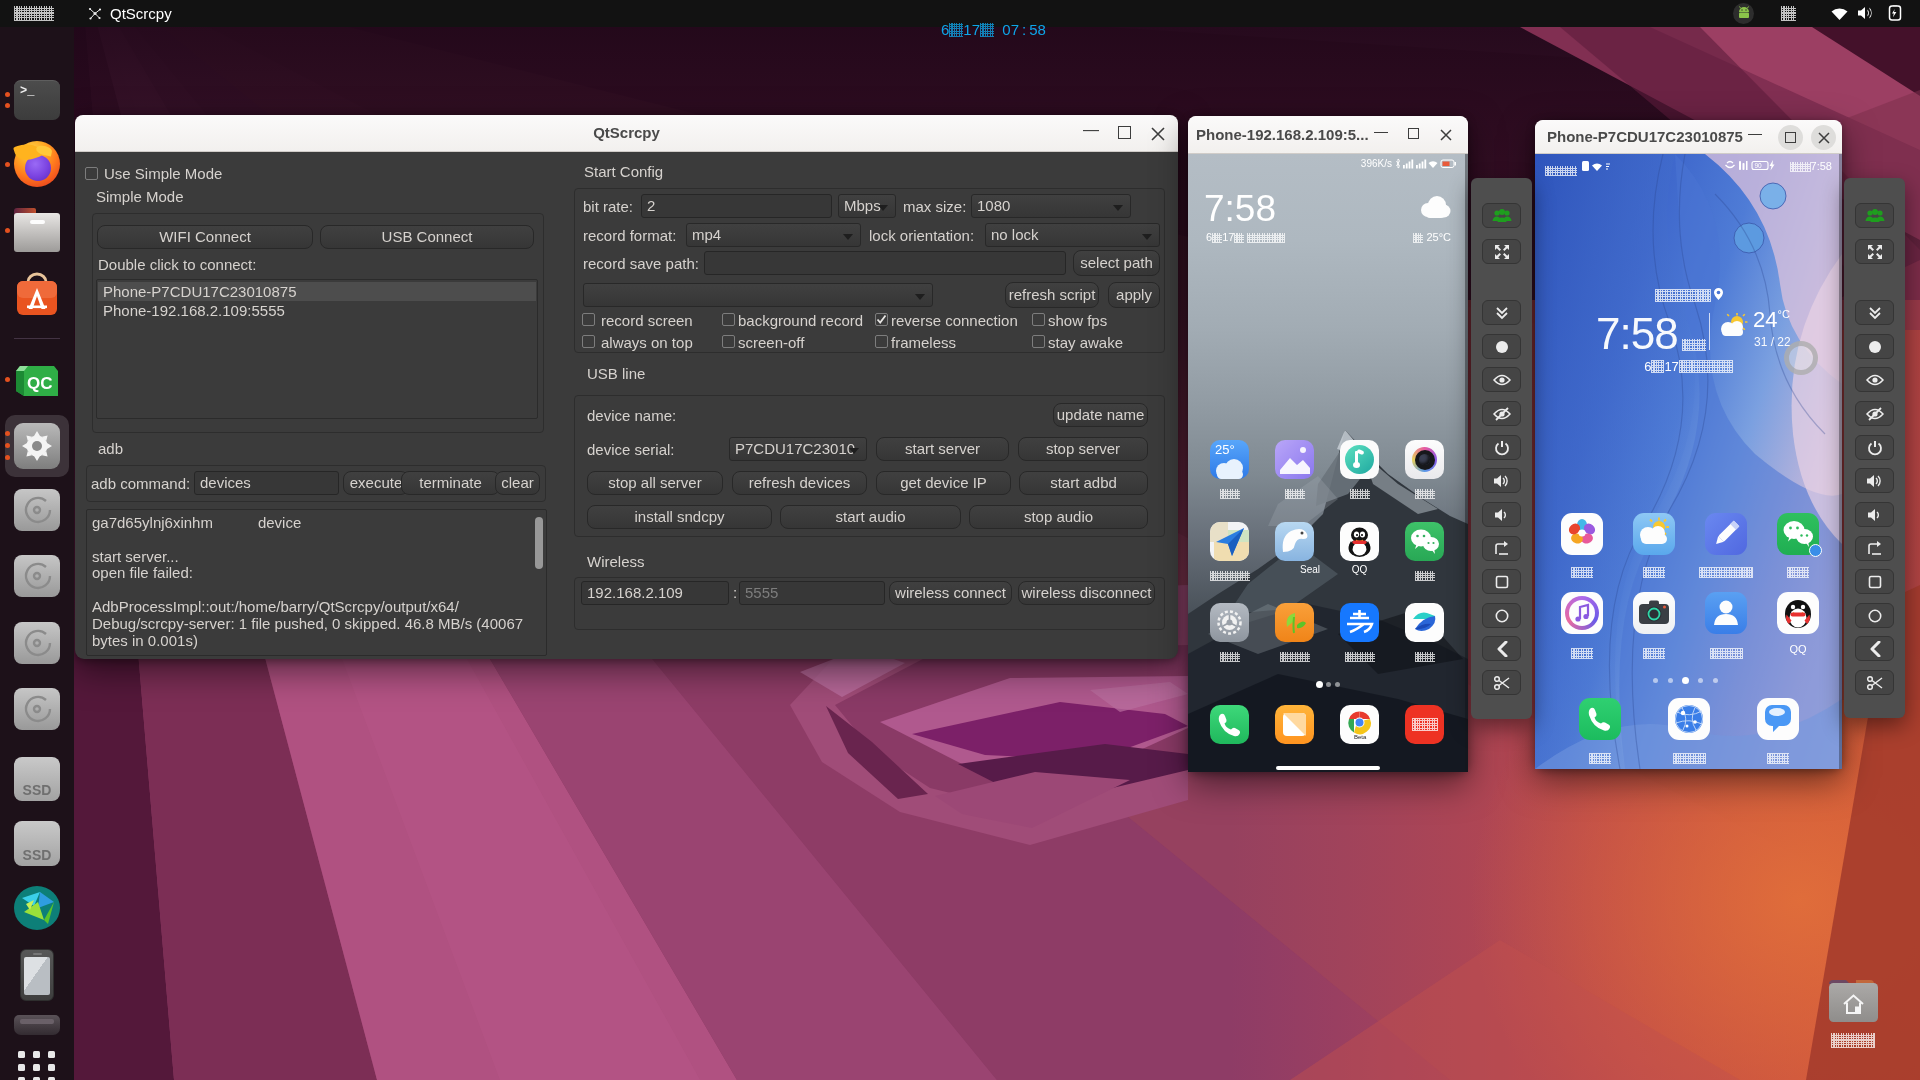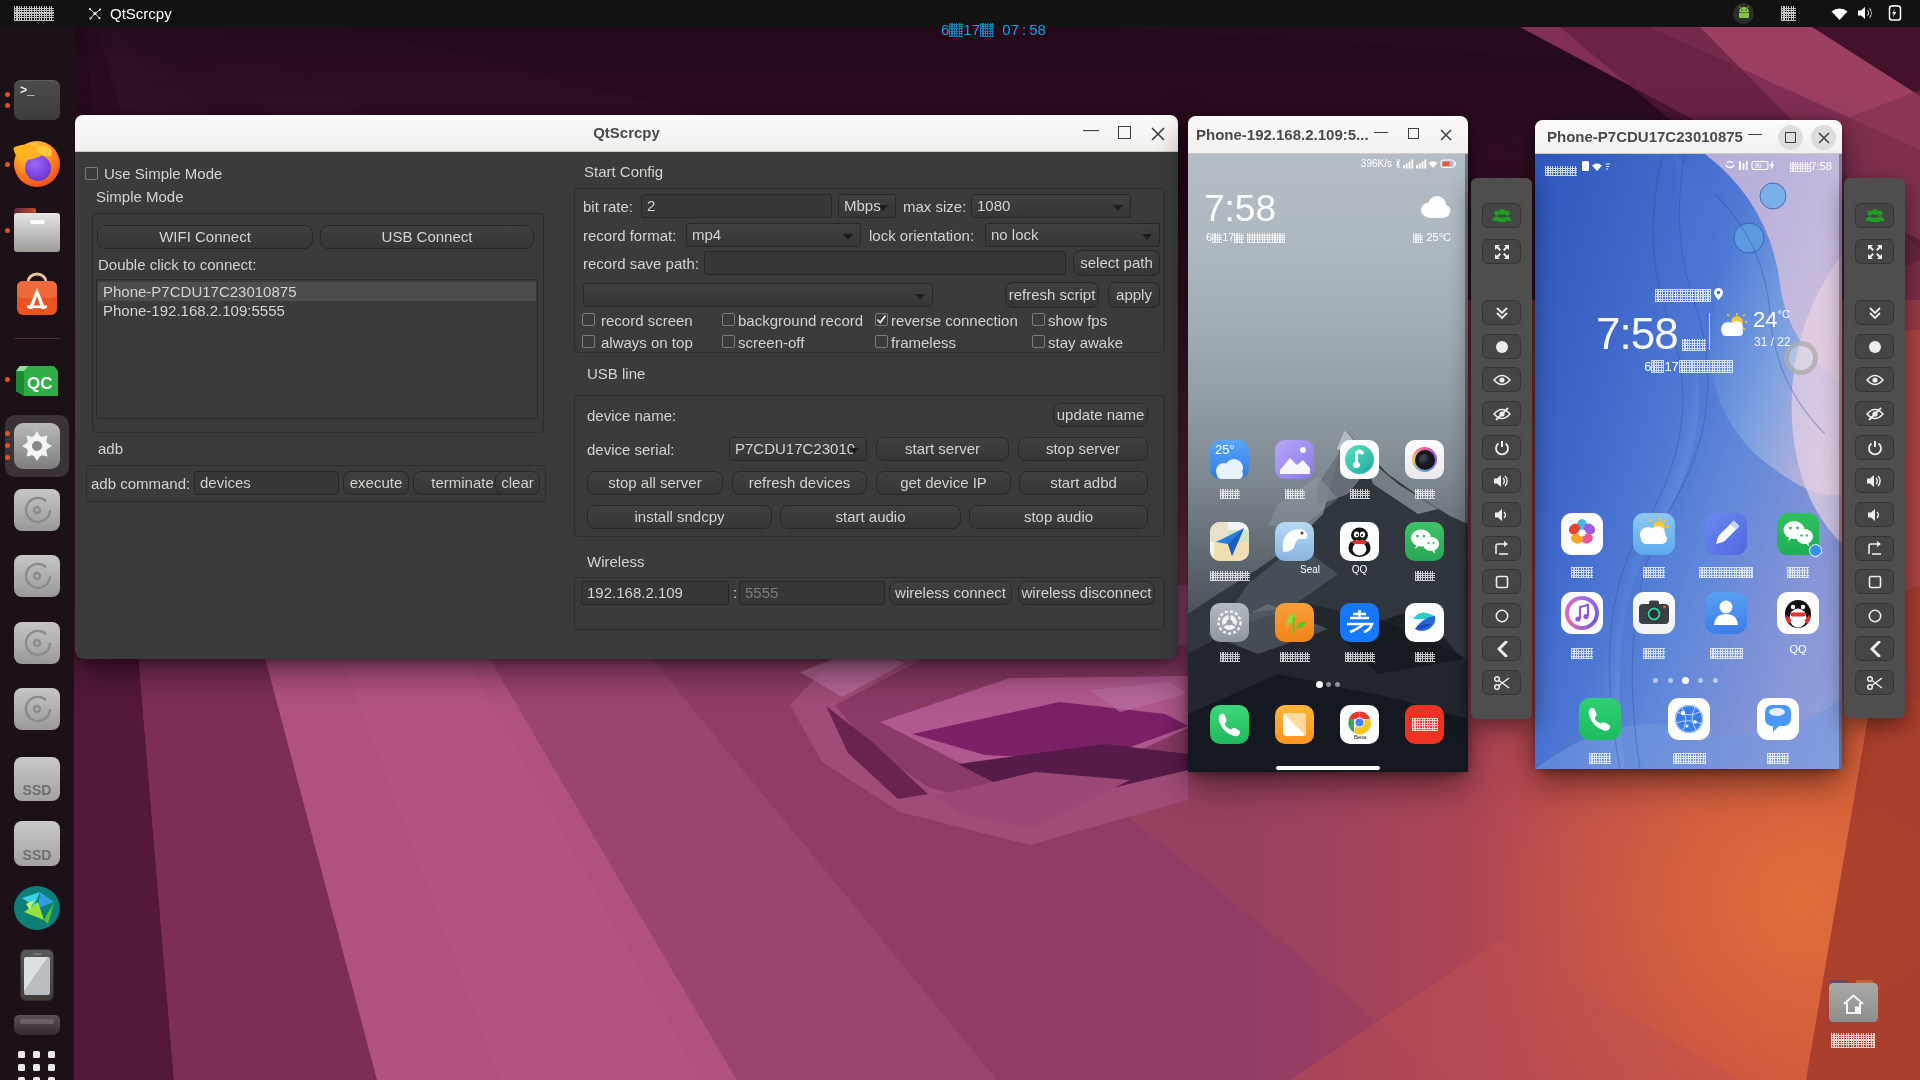--- a/index.html
+++ b/index.html
@@ -272,22 +272,30 @@
  <div class="abs" style="left:21px;top:164px;width:442px;height:140px;border:1px solid #2b2b2b;border-radius:2px">
    <div style="position:absolute;left:1px;top:2px;width:438px;height:19px;background:#4d4d4d"></div>
    <span class="qlbl" style="left:6px;top:3px">Phone-P7CDU17C23010875</span>
    <span class="qlbl" style="left:6px;top:22px">Phone-192.168.2.109:5555</span>
  </div>
  <span class="qlbl" style="left:23px;top:325px">adb</span>
  <div class="qframe" style="left:11px;top:350px;width:460px;height:37px"></div>
  <span class="qlbl" style="left:16px;top:360px">adb command:</span>
  <div class="qin" style="left:119px;top:356px;width:145px">devices</div>
  <div class="qbtn" style="left:268px;top:356px;width:66px">execute</div>
- <div class="qbtn" style="left:338px;top:356px;width:99px">terminate</div>
+ <div class="qbtn" style="left:326px;top:356px;width:99px">terminate</div>
  <div class="qbtn" style="left:420px;top:356px;width:45px">clear</div>
+ <div class="abs" style="left:11px;top:394px;width:461px;height:147px;border:1px solid #2b2b2b;border-radius:2px;color:#d6d2ce;font-size:15px;line-height:16.8px;padding:5px 0 0 5px;white-space:pre">ga7d65ylnj6xinhm<span style="display:inline-block;width:45px"></span>device
+
+start server...
+open file failed:
+
+AdbProcessImpl::out:/home/barry/QtScrcpy/output/x64/
+Debug/scrcpy-server: 1 file pushed, 0 skipped. 46.8 MB/s (40067
+bytes in 0.001s)<div class="abs" style="left:448px;top:7px;width:8px;height:52px;background:#989898;border-radius:4px"></div></div>
 
  <span class="qlbl" style="left:509px;top:48px">Start Config</span>
  <div class="qframe" style="left:499px;top:73px;width:591px;height:165px"></div>
  <span class="qlbl" style="left:508px;top:83px">bit rate:</span>
  <div class="qin" style="left:566px;top:79px;width:191px">2</div>
  <div class="qcombo" style="left:763px;top:79px;width:58px">Mbps<span class="car"></span></div>
  <span class="qlbl" style="left:828px;top:83px">max size:</span>
  <div class="qcombo" style="left:896px;top:79px;width:160px">1080<span class="car"></span></div>
  <span class="qlbl" style="left:508px;top:112px">record format:</span>
  <div class="qcombo" style="left:611px;top:108px;width:175px">mp4<span class="car"></span></div>

